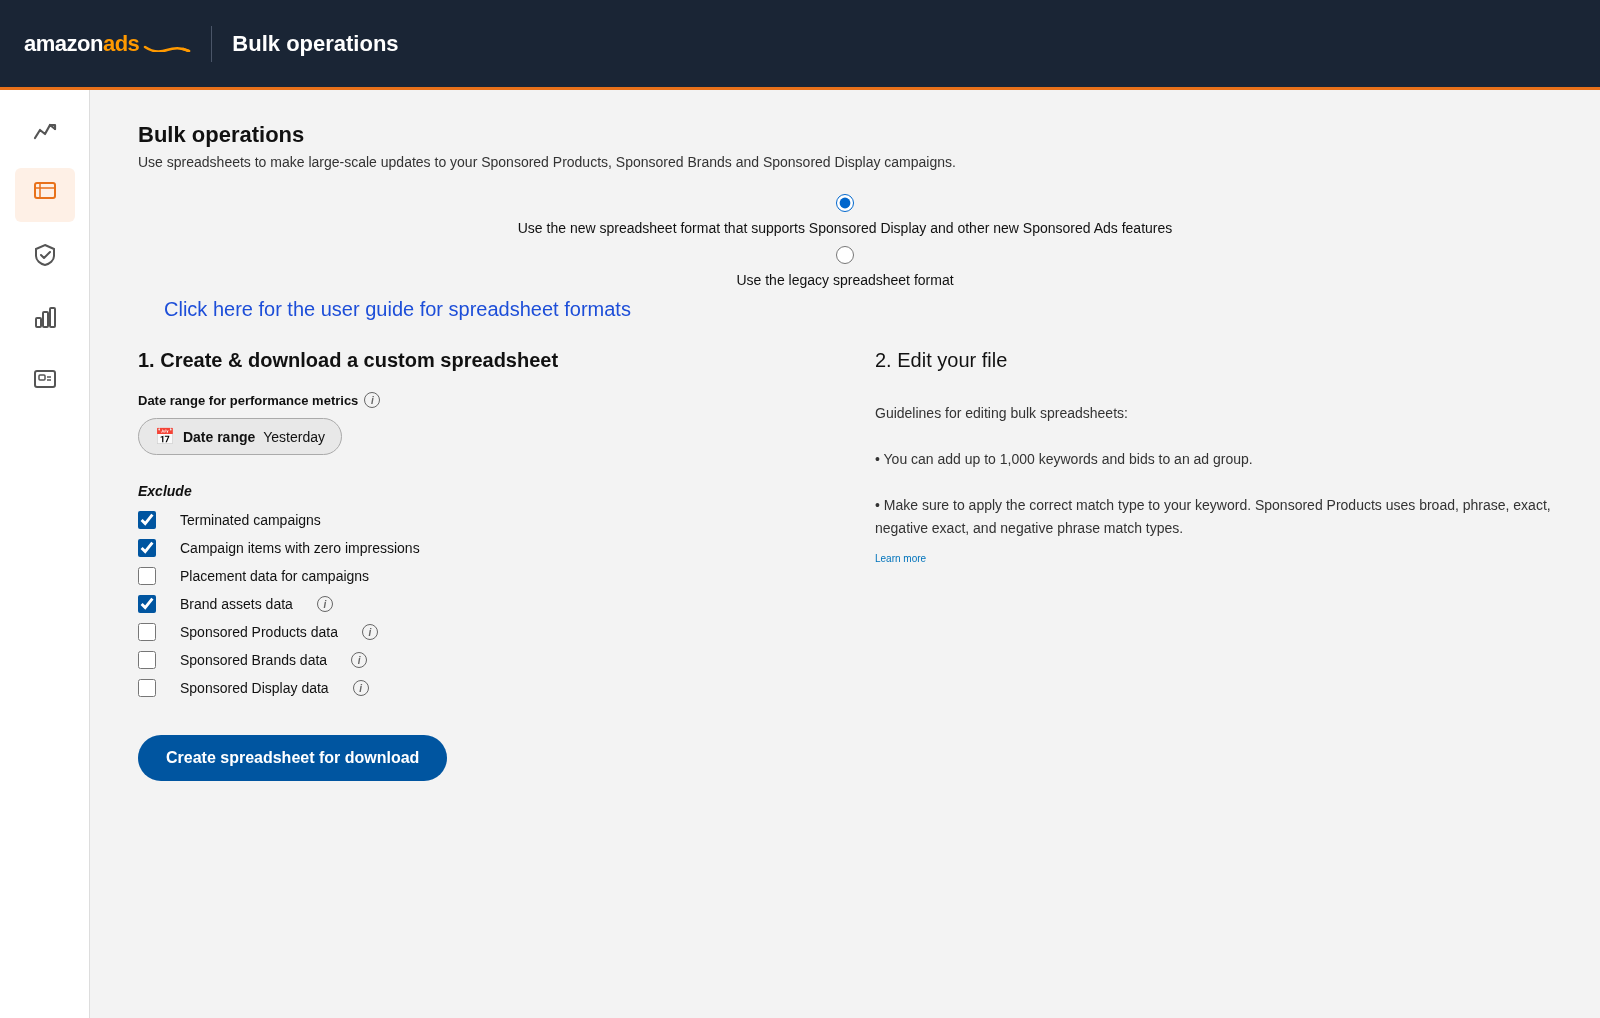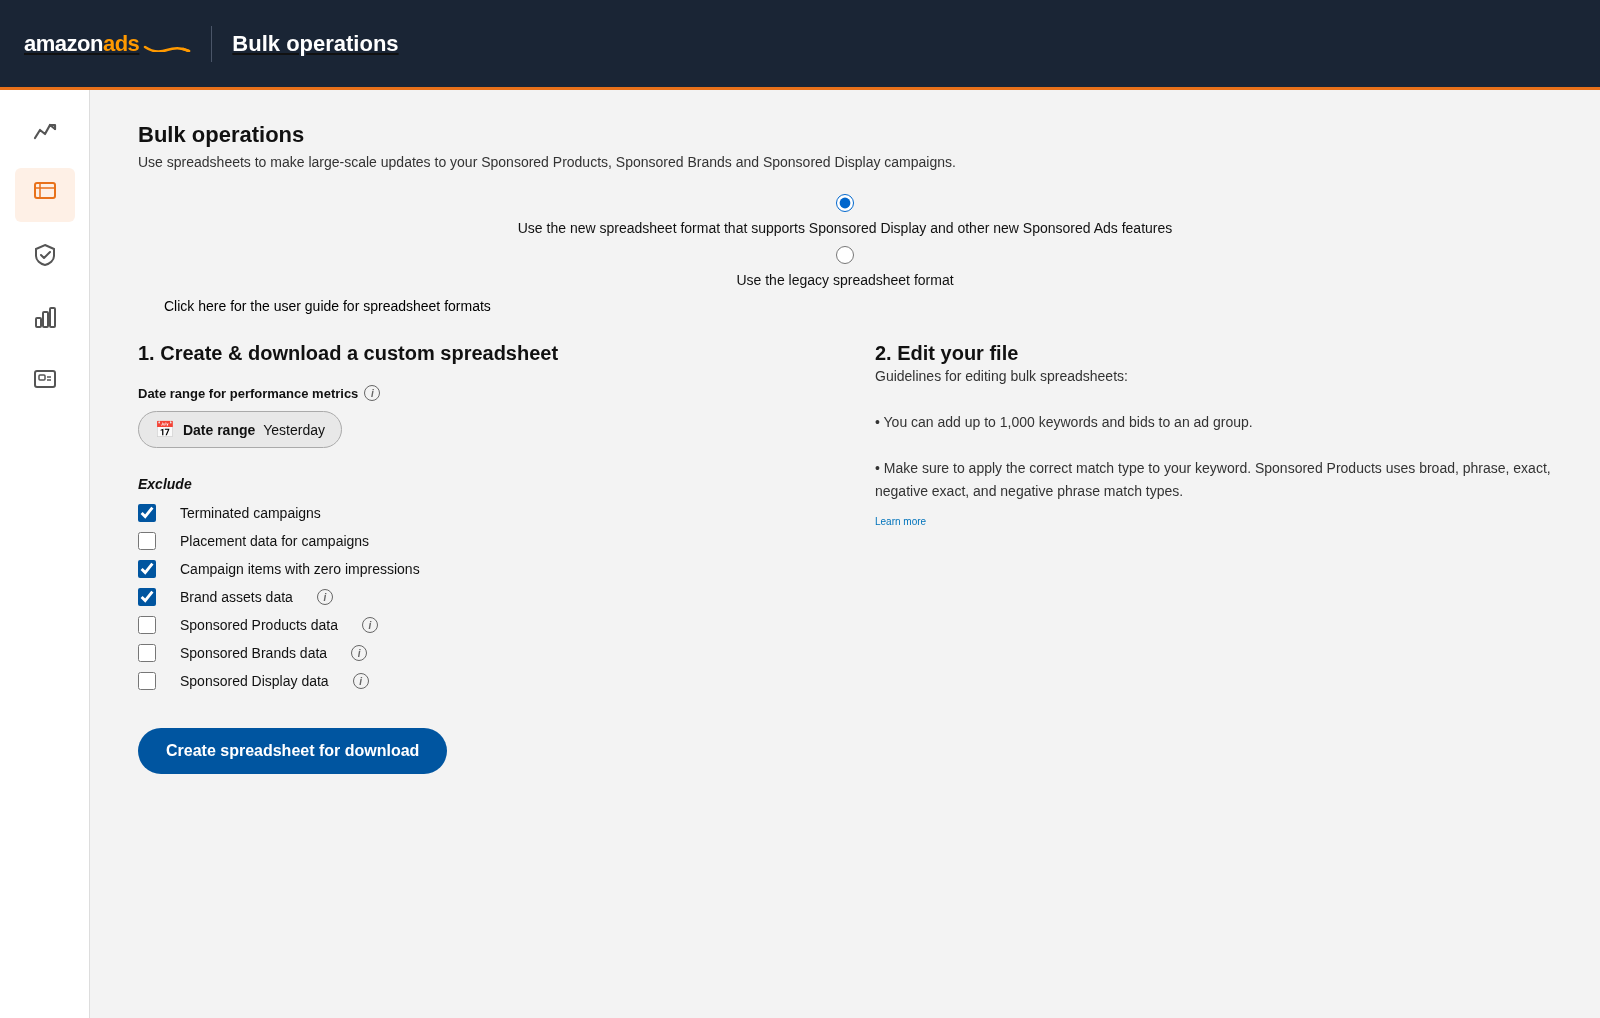--- a/index.html
+++ b/index.html
@@ -6,21 +6,20 @@
     body { font-family: Arial, sans-serif; background: #f3f3f3; color: #111; font-size: 14px; }
 
     
     .header {
       background: #1a2535;
       height: 90px;
       display: flex;
       align-items: center;
       padding: 0 24px;
       border-bottom: 3px solid #e8711a;
-      text-decoration: underline;
     }
     .header-logo {
       display: flex;
       align-items: center;
       gap: 0;
     }
     .logo-text {
       color: white;
       font-size: 22px;
       font-weight: bold;
@@ -105,23 +104,23 @@
       font-size: 14px;
       flex-direction: column;
     }
     .radio-option input[type="radio"] {
       width: 18px;
       height: 18px;
       accent-color: #0066cc;
       cursor: pointer;
     }
     .user-guide-link {
-      color: #000000;
+      color: #1d4ed8;
       text-decoration: none;
-      font-size: 14px;
+      font-size: 20px;
       margin-left: 26px;
     }
 
     
     .two-col {
       display: flex;
       gap: 60px;
       margin-top: 28px;
     }
     .col-left { flex: 1; }
@@ -195,21 +194,21 @@
       padding: 14px 28px;
       background: #0055a0;
       color: white;
       border: none;
       border-radius: 24px;
       font-size: 16px;
       font-weight: bold;
       cursor: pointer;
       white-space: nowrap;
     }
-    .edit-title { font-size: 20px; font-weight: bold; margin-bottom: 0; }
+    .edit-title { font-size: 20px; font-weight: normal; margin-bottom: 30px; }
     .edit-guidelines { font-size: 14px; color: #333; line-height: 1.65; }
     .learn-more-link {
       color: #0073bb;
       text-decoration: none;
       font-size: 10px;
       display: block;
       margin-top: 12px;
     }
   </style>
 </head>
@@ -318,27 +317,27 @@
         
         <div class="exclude-section">
           <div class="exclude-title">Exclude</div>
 
           <div class="checkbox-option">
             <input type="checkbox" checked="" id="cb0" style="">
             <label for="cb0">Terminated campaigns</label>
           </div>
 
           <div class="checkbox-option">
+            <input type="checkbox" checked="" id="cb1" style="">
+            <label for="cb1">Campaign items with zero impressions</label>
+          </div>
+
+          <div class="checkbox-option">
             <input type="checkbox" id="cb2" style="">
             <label for="cb2">Placement data for campaigns</label>
-          </div>
-
-          <div class="checkbox-option">
-            <input type="checkbox" checked="" id="cb1" style="">
-            <label for="cb1">Campaign items with zero impressions</label>
           </div>
 
           <div class="checkbox-option">
             <input type="checkbox" checked="" id="cb3" style="">
             <label for="cb3">Brand assets data</label>
             <span class="info-icon">i</span>
           </div>
 
           <div class="checkbox-option">
             <input type="checkbox" id="cb4" style="">

